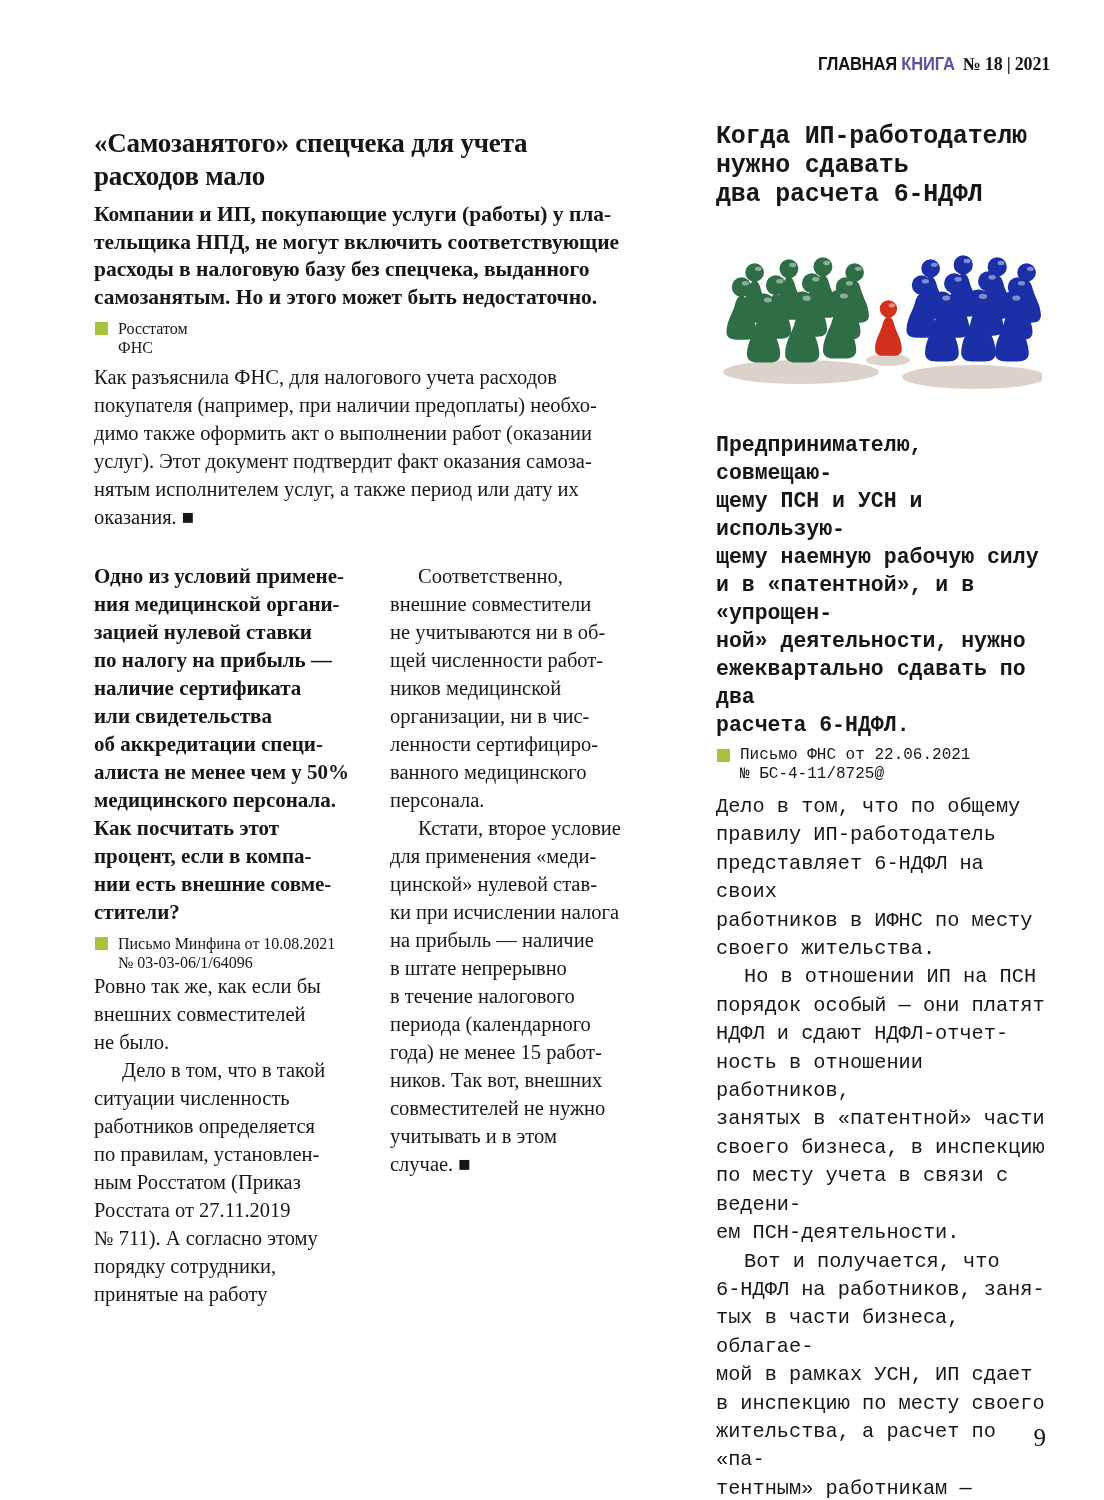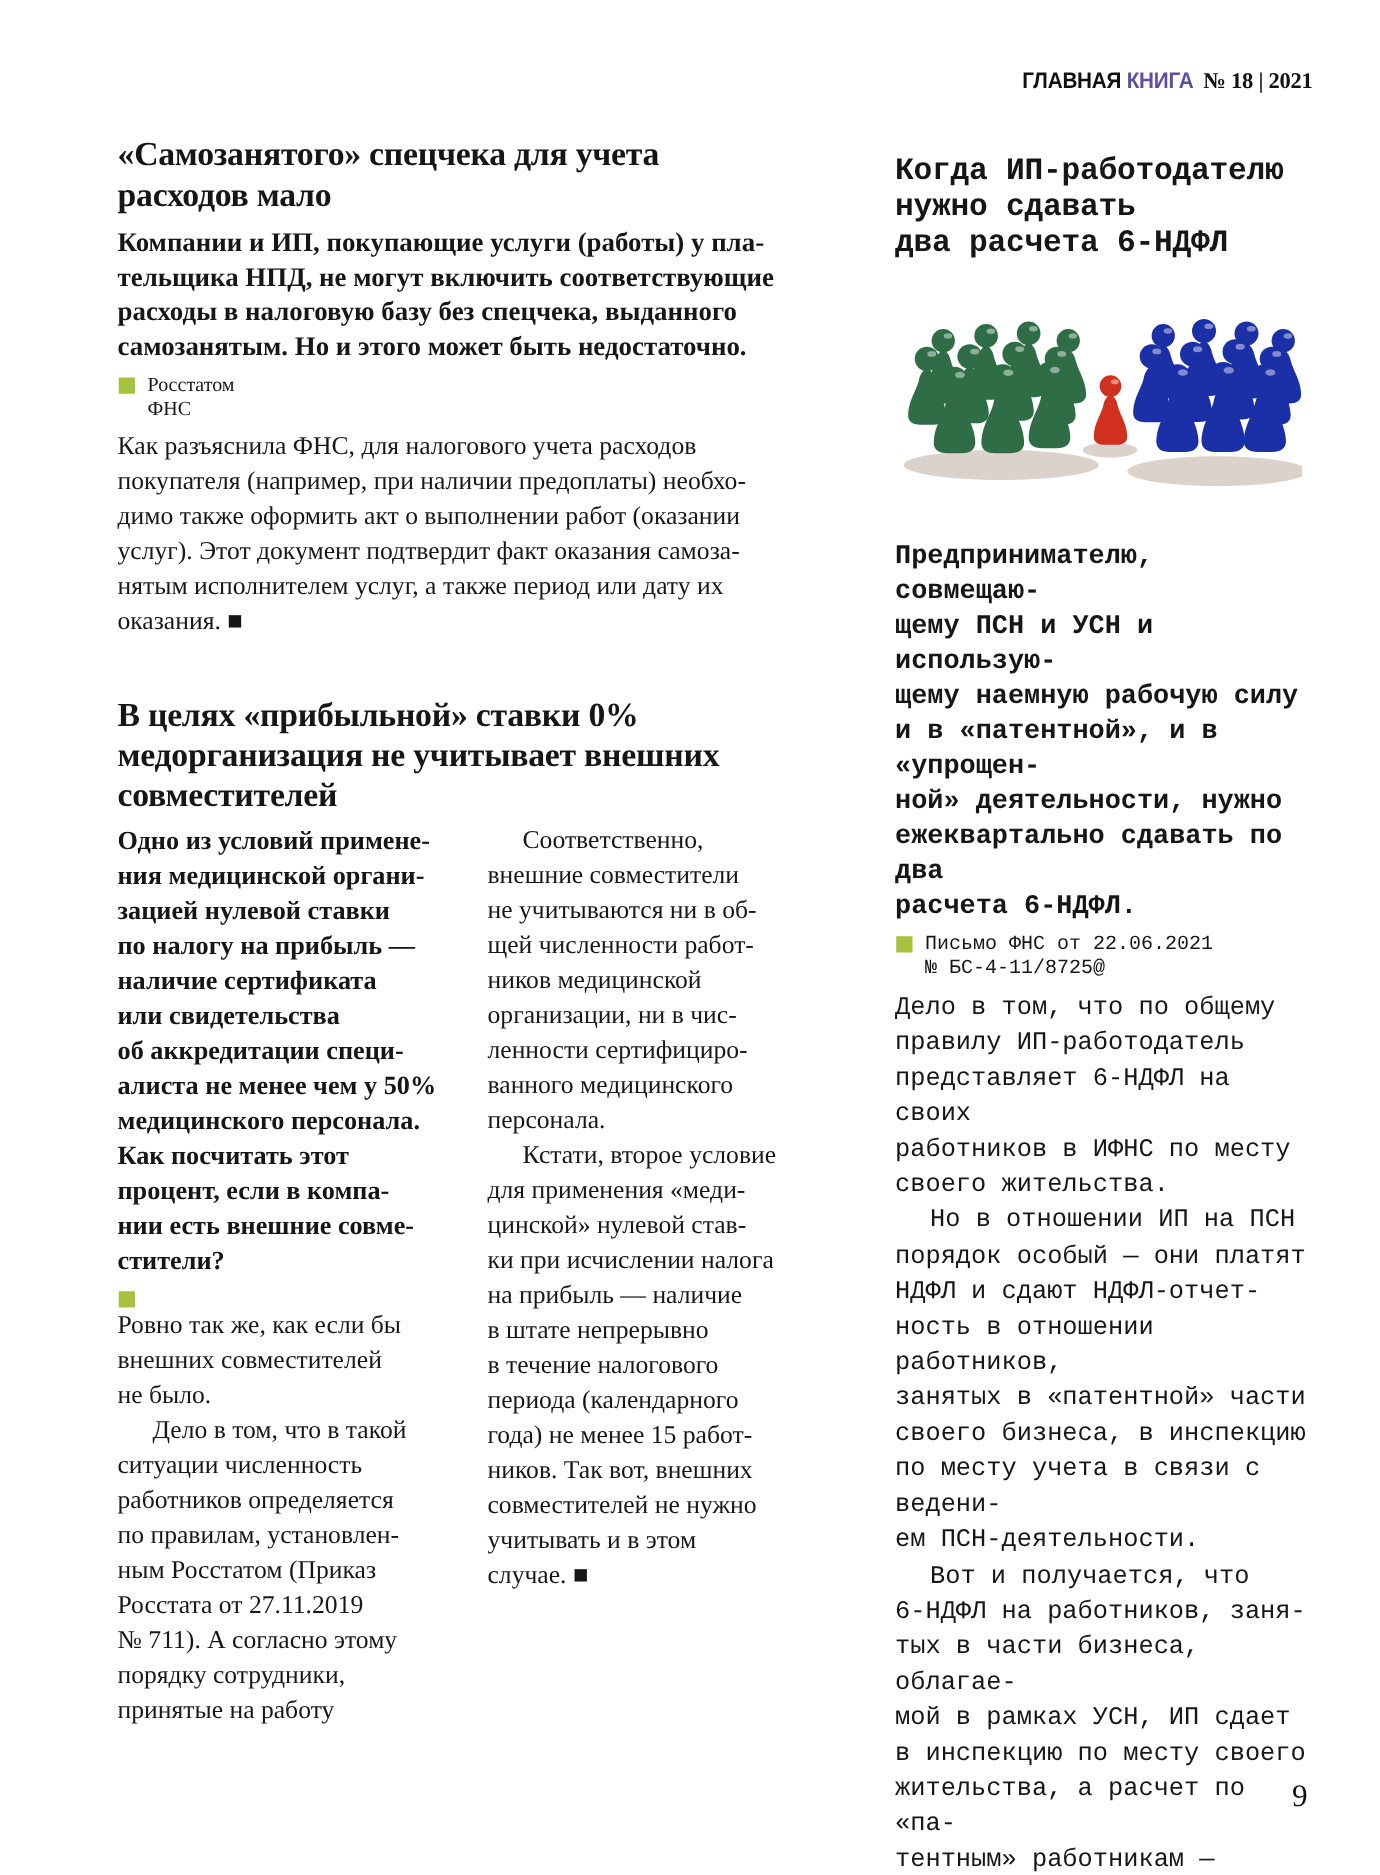--- a/index.html
+++ b/index.html
@@ -19,21 +19,21 @@
   
   .article{position:absolute;}
   h1.title{margin:0;font-size:27px;line-height:33px;font-weight:bold;letter-spacing:-0.2px;white-space:pre-line;}
   .lead{font-weight:bold;white-space:pre-line;}
   .para{white-space:pre-line;}
   .indent{text-indent:28px;}
   .source{display:flex;margin-top:8px;font-size:16px;line-height:19px;}
   .sq{flex:0 0 auto;width:13px;height:13px;background:var(--bullet-green,#a6c23f);margin:3px 10px 0 1px;}
   .source .txt{white-space:pre-line;}
   
-  .a1{left:94px;top:107px;width:566px;}
+  .a1{left:94px;top:127px;width:566px;}
   .a1 .lead{margin-top:8px;font-size:21.5px;line-height:27.5px;}
   .a1 .body{margin-top:6px;font-size:20.5px;line-height:28px;}
   
   .a2{left:94px;top:556px;width:566px;}
   .a2 h1.title{line-height:32px;}
   .cols{display:flex;margin-top:6px;}
   .colA{width:280px;margin-right:16px;}
   .colB{width:270px;}
   .a2 .lead{font-size:21px;line-height:28px;}
   .a2 .para{font-size:20.5px;line-height:28px;}
@@ -86,40 +86,39 @@
     </div>
     <div class="body para">Как разъяснила ФНС, для налогового учета расходов
 покупателя (например, при наличии предоплаты) необхо-
 димо также оформить акт о выполнении работ (оказании
 услуг). Этот документ подтвердит факт оказания самоза-
 нятым исполнителем услуг, а также период или дату их
 оказания. ■</div>
   </div>
 
   <div class="article a2">
-    <h1 class="title">В целях «прибыльной» ставки 0%
-медорганизация не учитывает внешних
-совместителей</h1>
     <div class="cols">
       <div class="colA">
         <div class="lead">Одно из условий примене-
 ния медицинской органи-
 зацией нулевой ставки
 по налогу на прибыль —
 наличие сертификата
 или свидетельства
 об аккредитации специ-
 алиста не менее чем у 50%
 медицинского персонала.
 Как посчитать этот
 процент, если в компа-
 нии есть внешние совме-
 стители?</div>
         <div class="source">
           <span class="sq"></span>
+          <span class="txt">Письмо Минфина от 10.08.2021
+№ 03-03-06/1/64096</span>
         </div>
         <div class="para">Ровно так же, как если бы
 внешних совместителей
 не было.</div>
         <div class="para indent">Дело в том, что в такой
 ситуации численность
 работников определяется
 по правилам, установлен-
 ным Росстатом (Приказ
 Росстата от 27.11.2019

